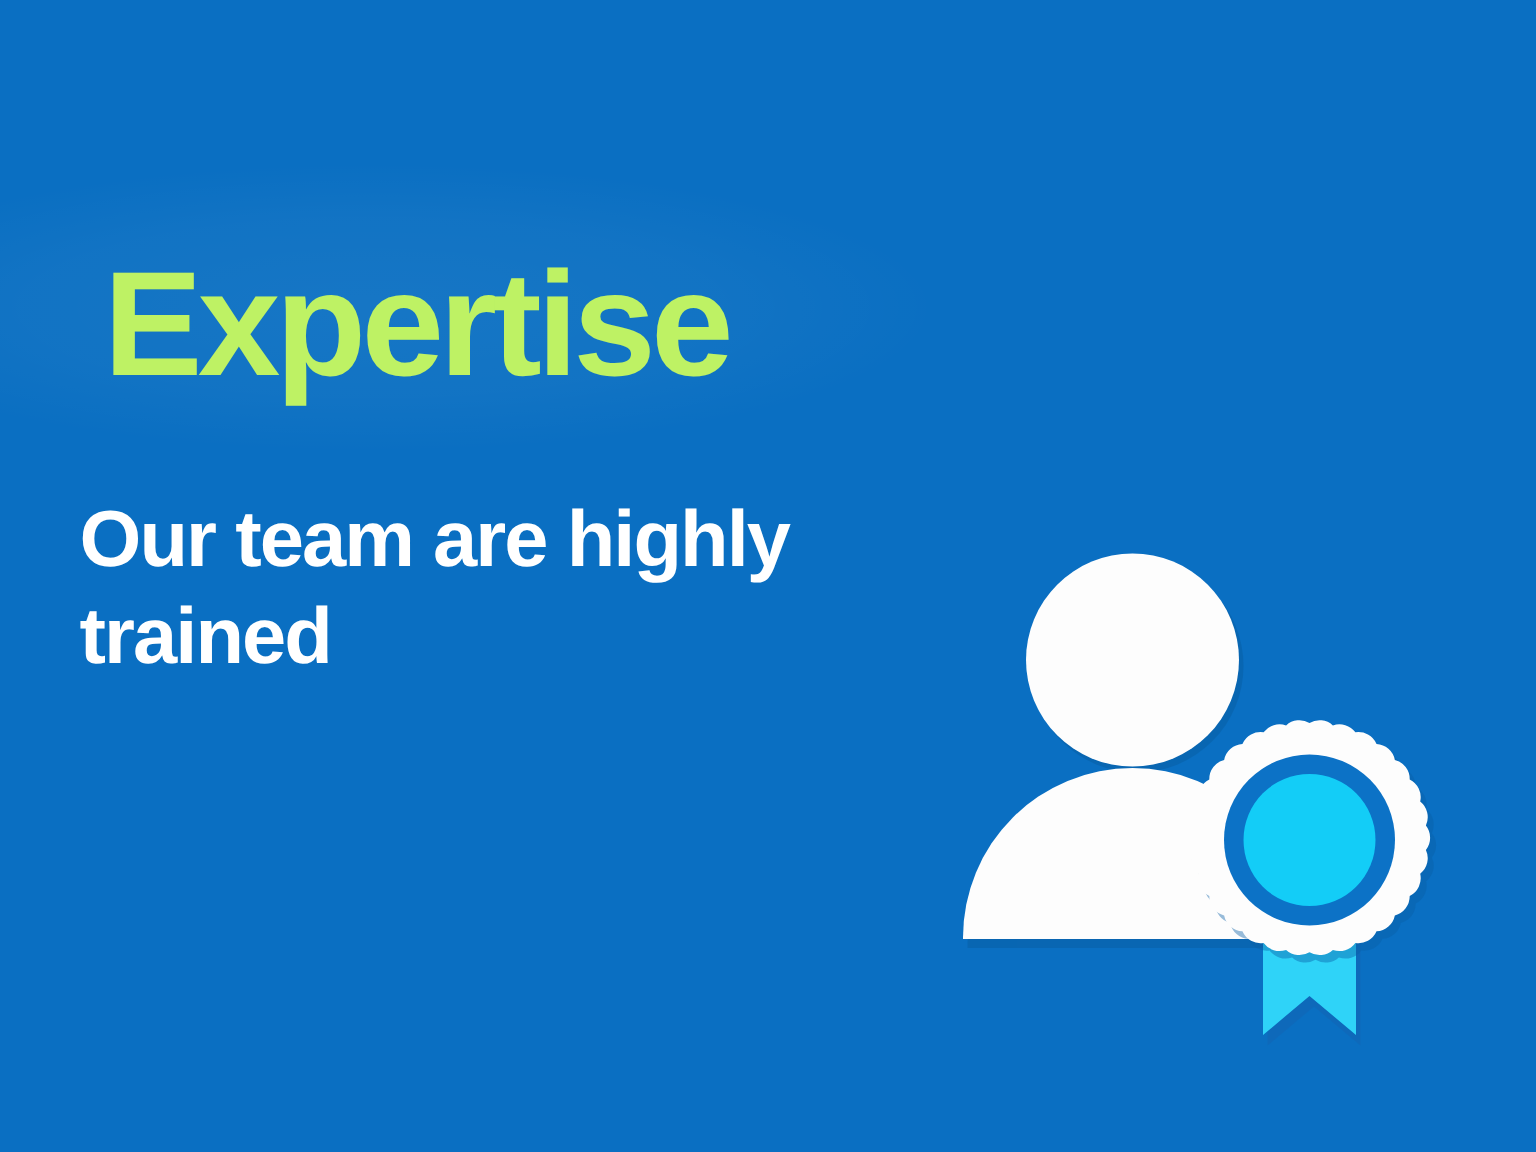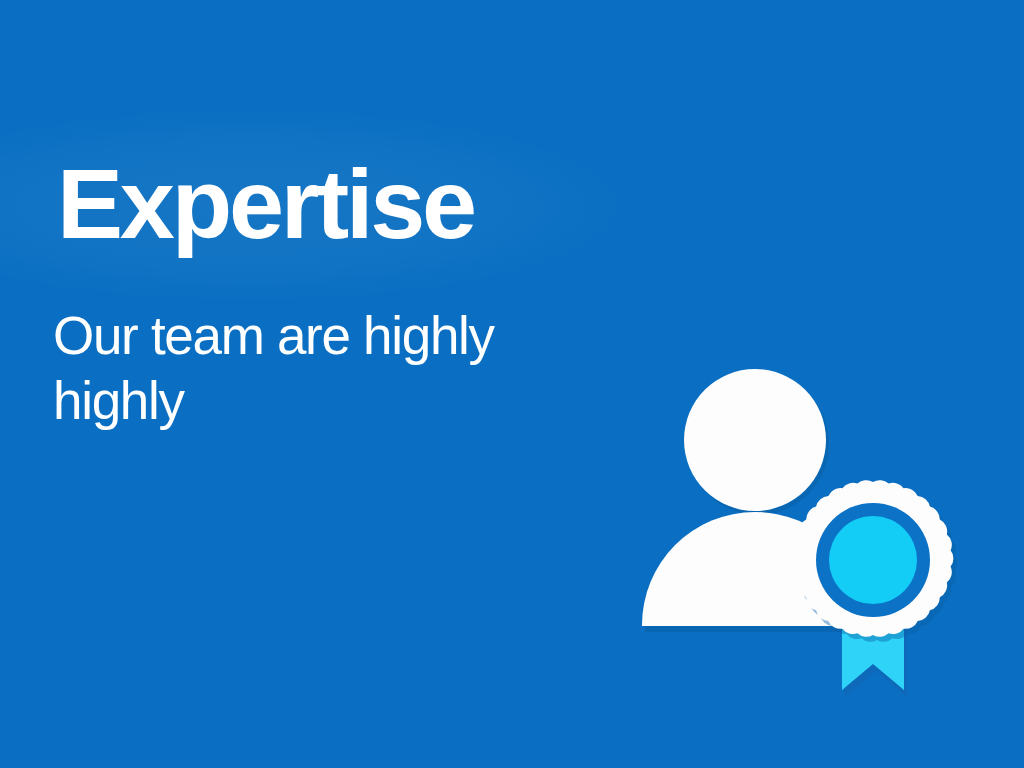--- a/index.html
+++ b/index.html
@@ -33,37 +33,37 @@
   }
 
   #text-block {
     position: absolute;
     left: 53px;
     top: 150px;
     width: 620px;
   }
 
   #title {
-    margin: 4px;
-    color: #ffffff;
+    margin: 16px;
+    color: #bef264;
     font-family: "Liberation Sans", sans-serif;
     font-size: 99px;
     font-weight: 700;
     line-height: 1.0;
     letter-spacing: -3.2px;
     white-space: nowrap;
   }
 
   #subtitle {
     margin: 0;
     padding-top: 46px;
     color: #ffffff;
     font-family: "Liberation Sans", sans-serif;
     font-size: 53px;
-    font-weight: 400;
+    font-weight: 700;
     line-height: 65px;
     letter-spacing: -1.3px;
     width: 590px;
   }
   #subtitle .sub-line { display: block; }
 
   #illustration {
     position: absolute;
     left: 620px;
     top: 350px;
@@ -77,21 +77,21 @@
 
 <div id="slide">
 
   <div id="glow"></div>
 
   <div id="text-block">
     <h1 id="title">Expertise</h1>
 
     <p id="subtitle">
       <span class="sub-line">Our team are highly</span>
-      <span class="sub-line">highly</span>
+      <span class="sub-line">trained</span>
     </p>
   </div>
 
   <div id="illustration">
     <svg viewBox="0 0 360 360" xmlns="http://www.w3.org/2000/svg" aria-hidden="true">
       <defs>
 
         <path id="rosette-shape" d="
           M 0,-78
           A 13.2,13.2 0 0 1 15.6,-76.4

